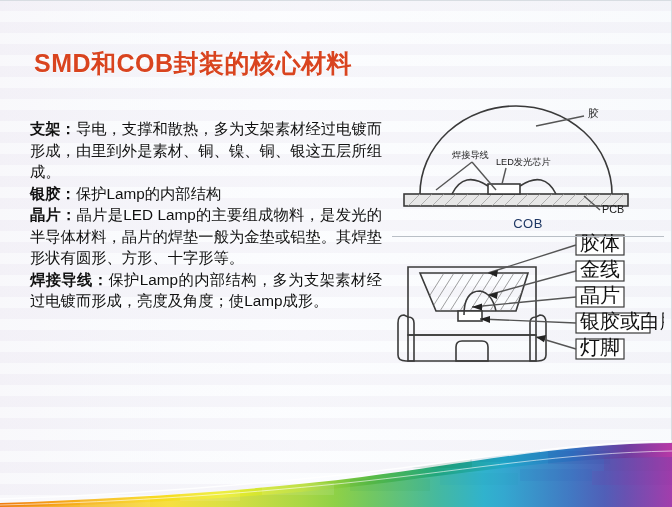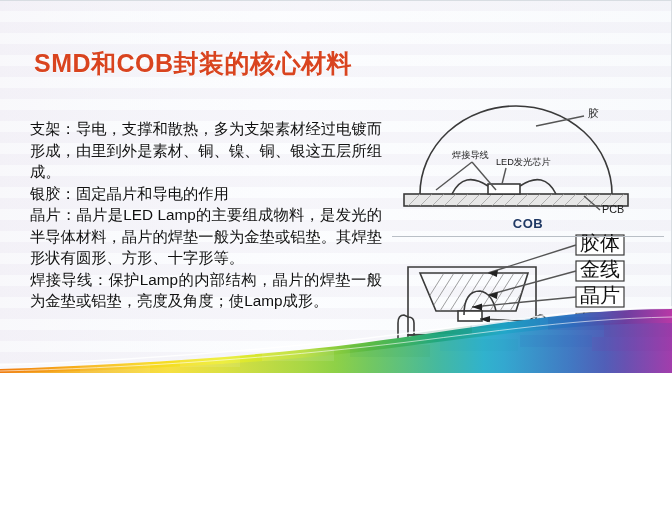--- a/index.html
+++ b/index.html
@@ -2,21 +2,21 @@
 <html><head>
 <meta charset="utf-8">
 <style>
   html,body{margin:0;padding:0;}
   body{
     width:672px;height:507px;overflow:hidden;
     font-family:"Liberation Sans","DejaVu Sans",sans-serif;
     background:#ffffff;
   }
   #slide{
-    position:relative;width:672px;height:373px;
+    position:relative;width:672px;height:507px;
     background:
       linear-gradient(90deg,#f4f2f7 0%,#f7f8fb 18%,#fbfcfe 45%,#f8fafc 72%,#f4f7fa 100%);
     overflow:hidden;
   }
   
   #banding{
     position:absolute;inset:0;
     background:repeating-linear-gradient(
       180deg,
       rgba(242,240,247,.55) 0px,
@@ -36,29 +36,29 @@
     text-shadow:0 1px 0 rgba(255,255,255,.6);
   }
 
   
   #body-text{
     position:absolute;left:30px;top:118px;width:352px;
     font-size:15.3px;line-height:21.5px;color:#111;
     text-align:justify;
   }
   #body-text p{margin:0;}
-  .term{font-weight:normal;}
+  .term{font-weight:bold;}
 
   
   #right-col{position:absolute;left:392px;top:104px;width:272px;height:322px;}
   #divider{position:absolute;left:392px;top:236px;width:272px;height:1px;background:#b9bfc6;}
 
   .fig{position:relative;}
   .cap{
-    text-align:center;font-size:13px;font-weight:bold;color:#1f3864;
+    text-align:center;font-size:13px;font-weight:normal;color:#1f3864;
     letter-spacing:.5px;
   }
   svg{display:block;}
   .ln{stroke:#3a3a3a;stroke-width:.8;fill:none;}
   .lnthin{stroke:#555;stroke-width:.7;fill:none;}
   .lbl{font-family:"Liberation Sans","DejaVu Sans",sans-serif;font-size:4.6px;fill:#222;}
   .lbl2{font-family:"Liberation Sans","DejaVu Sans",sans-serif;font-size:5.4px;fill:#222;}
   .boxlbl{font-family:"Liberation Sans","DejaVu Sans",sans-serif;font-size:10px;fill:#111;}
 
   
@@ -72,27 +72,27 @@
   <div id="edge-top"></div>
   <div id="edge-right"></div>
 
   <div id="title">SMD和COB封装的核心材料</div>
 
   <div id="body-text">
     <p>
       <span class="term">支架：</span><span>导电，支撑和散热，多为支架素材经过电镀而形成，由里到外是素材、铜、镍、铜、银这五层所组成。</span>
     </p>
     <p>
-      <span class="term">银胶：</span><span>固定晶片和导电的作用</span>
+      <span class="term">银胶：</span><span>保护Lamp的内部结构</span>
     </p>
     <p>
       <span class="term">晶片：</span><span>晶片是LED Lamp的主要组成物料，是发光的半导体材料，晶片的焊垫一般为金垫或铝垫。其焊垫形状有圆形、方形、十字形等。</span>
     </p>
     <p>
-      <span class="term">焊接导线：</span><span>保护Lamp的内部结构，晶片的焊垫一般为金垫或铝垫，亮度及角度；使Lamp成形。</span>
+      <span class="term">焊接导线：</span><span>保护Lamp的内部结构，多为支架素材经过电镀而形成，亮度及角度；使Lamp成形。</span>
     </p>
   </div>
 
   <div id="right-col">
 
     <div class="fig">
       <svg width="272" height="112" viewBox="0 0 136 56">
 
         <path class="ln" d="M14 45 A48 44 0 0 1 110 45"></path>
 
@@ -201,21 +201,20 @@
           <line class="lnthin" x1="92" y1="33" x2="40" y2="38"></line>
           <polygon points="40,38 45,36.3 45,39.8" fill="#222"></polygon>
 
           <line class="lnthin" x1="92" y1="46" x2="44" y2="44"></line>
           <polygon points="44,44 49,42.5 49,46" fill="#222"></polygon>
 
           <line class="lnthin" x1="92" y1="59" x2="72" y2="53"></line>
           <polygon points="72,53 77,52 76,55.6" fill="#222"></polygon>
         </g>
       </svg>
-      <div class="cap" style="margin-top:-8px;">SMD</div>
     </div>
   </div>
 
   <div id="divider"></div>
 
   <svg id="wave" viewBox="0 0 672 80" preserveAspectRatio="none">
     <defs>
       <linearGradient id="g1" x1="0" y1="0" x2="1" y2="0">
         <stop offset="0.00" stop-color="#ef7b10"></stop>
         <stop offset="0.10" stop-color="#f6a91a"></stop>

